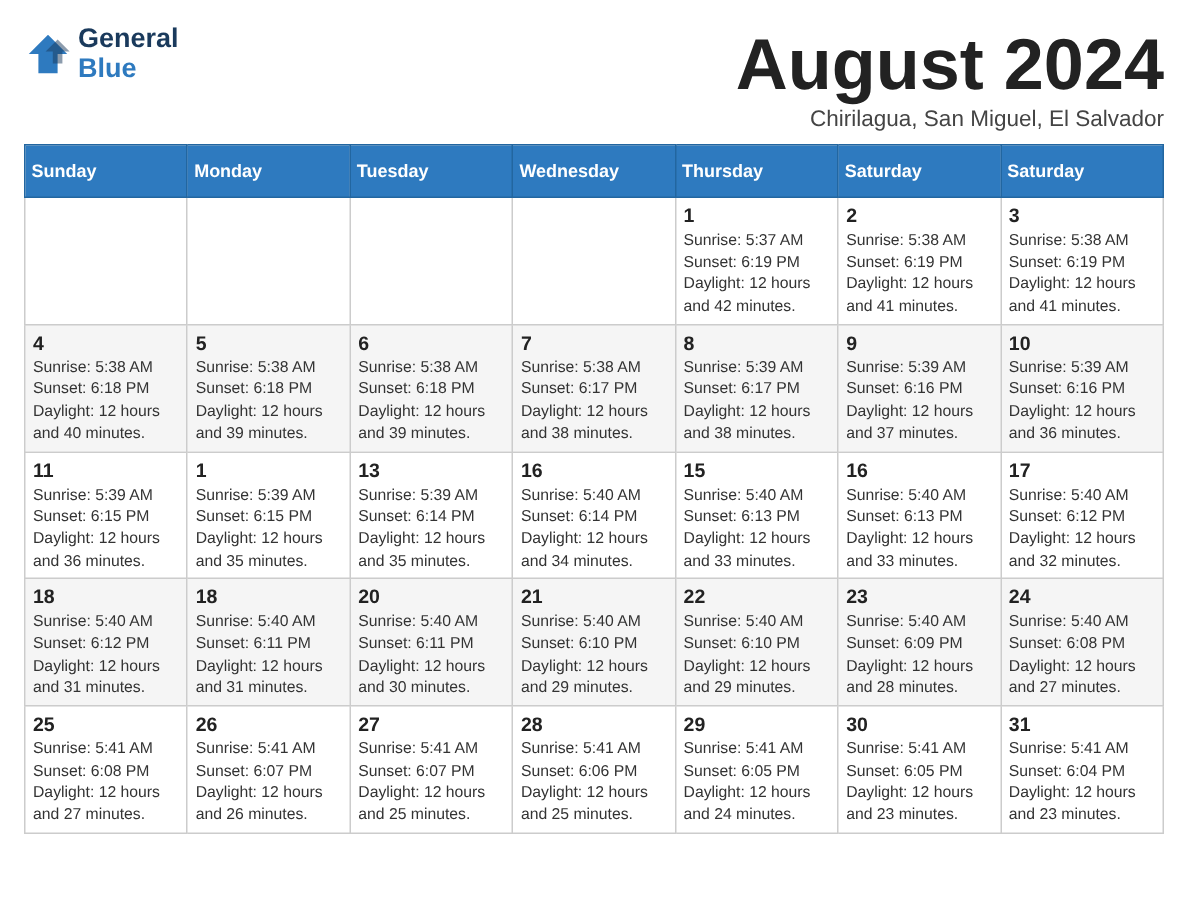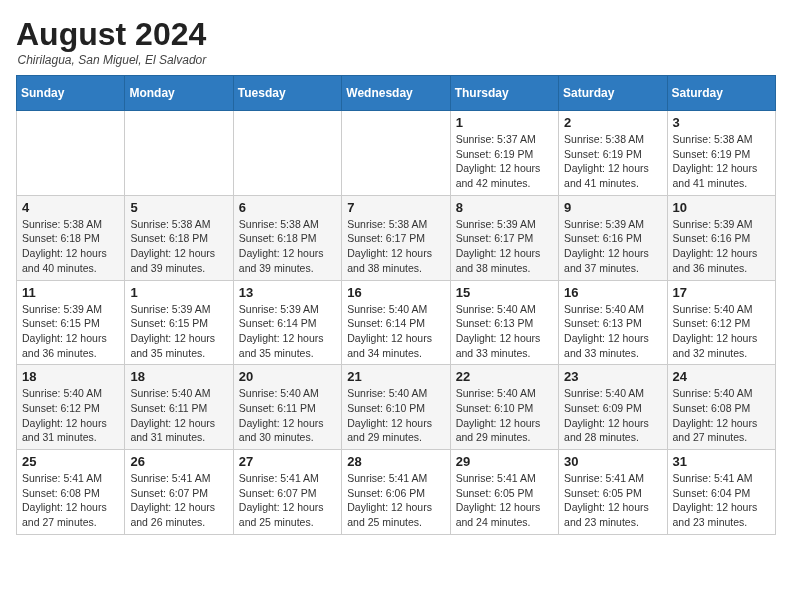--- a/index.html
+++ b/index.html
@@ -28,29 +28,28 @@
       line-height: 1.1;
     }
     .logo-icon {
       width: 32px;
       height: 32px;
     }
     .title-block {
       text-align: right;
     }
     .title-block h1 {
-      font-size: 32px;
+      font-size: 48px;
       font-weight: bold;
       color: #222;
     }
     .title-block h2 {
-      font-size: 12px;
+      font-size: 15px;
       font-weight: normal;
       color: #444;
-      font-style: italic;
     }
     table {
       width: 100%;
       border-collapse: collapse;
       font-size: 11px;
     }
     thead tr th {
       background-color: #2e7abf;
       color: #fff;
       padding: 10px 4px;
@@ -83,20 +82,30 @@
       line-height: 1.4;
     }
     td.empty {
       background: #fff;
     }
   </style>
 </head>
 <body>
 
 <div class="header">
+  <div class="logo">
+    <svg class="logo-icon" viewBox="0 0 40 40">
+      <polygon points="20,4 36,20 28,20 28,36 12,36 12,20 4,20" fill="#2e7abf"></polygon>
+      <polygon points="28,8 38,18 32,18 32,28 24,28 24,18 18,18" fill="#1a3a5c" opacity="0.5"></polygon>
+    </svg>
+    <div class="logo-text">
+      <div>General</div>
+      <div style="color:#2e7abf">Blue</div>
+    </div>
+  </div>
   <div class="title-block">
     <h1>August 2024</h1>
     <h2>Chirilagua, San Miguel, El Salvador</h2>
   </div>
 </div>
 
 <table>
   <thead>
     <tr>
     <th>Sunday</th>

